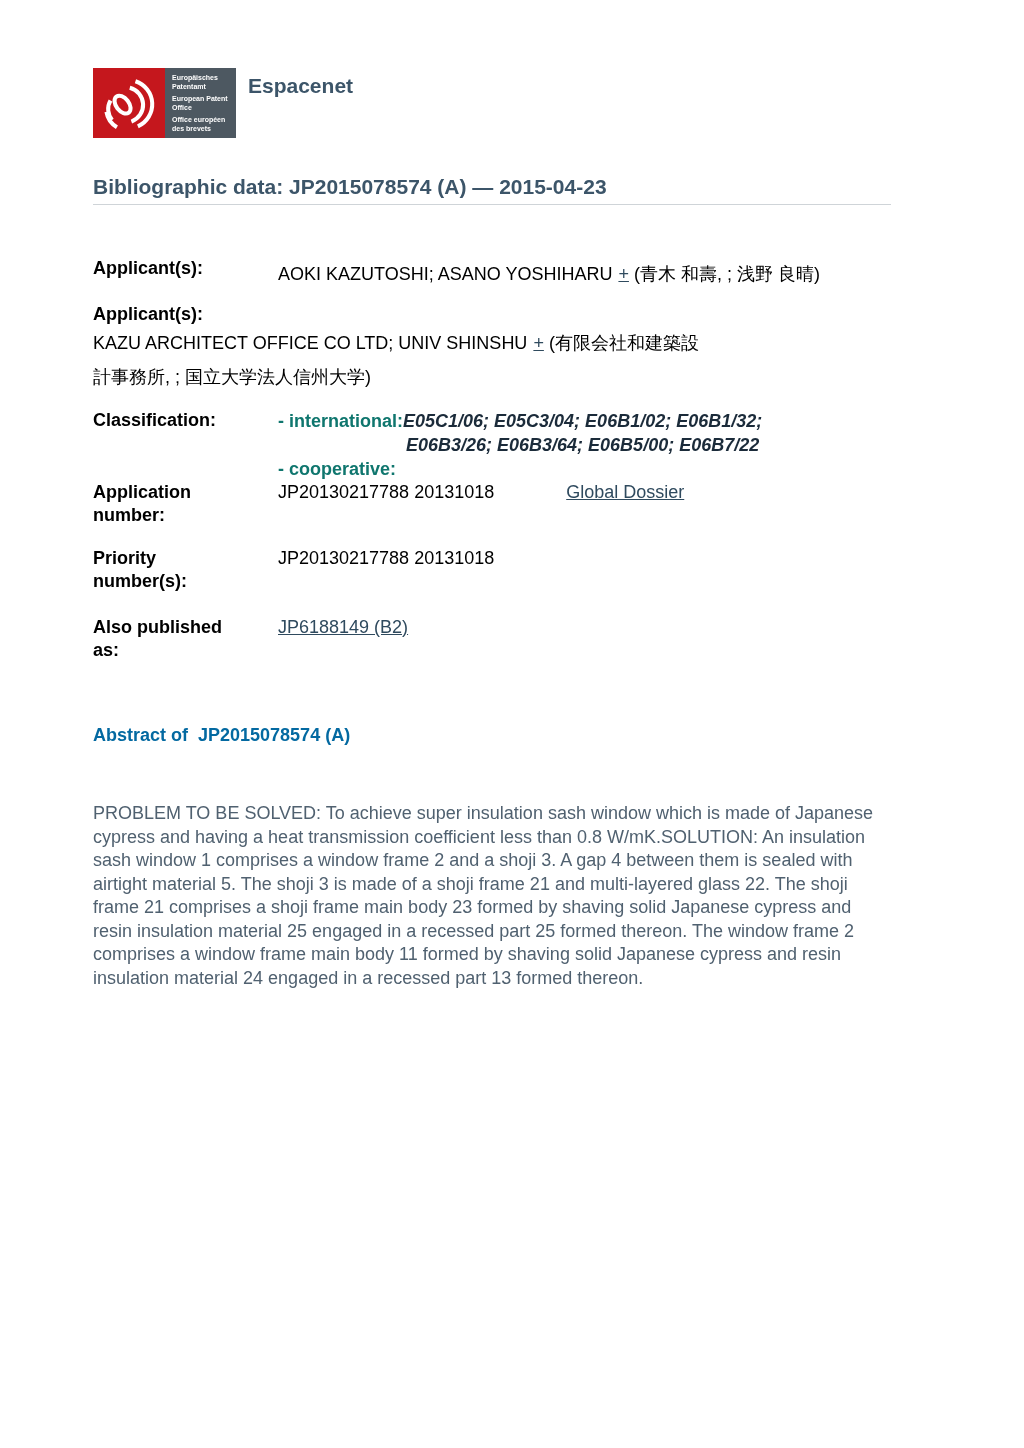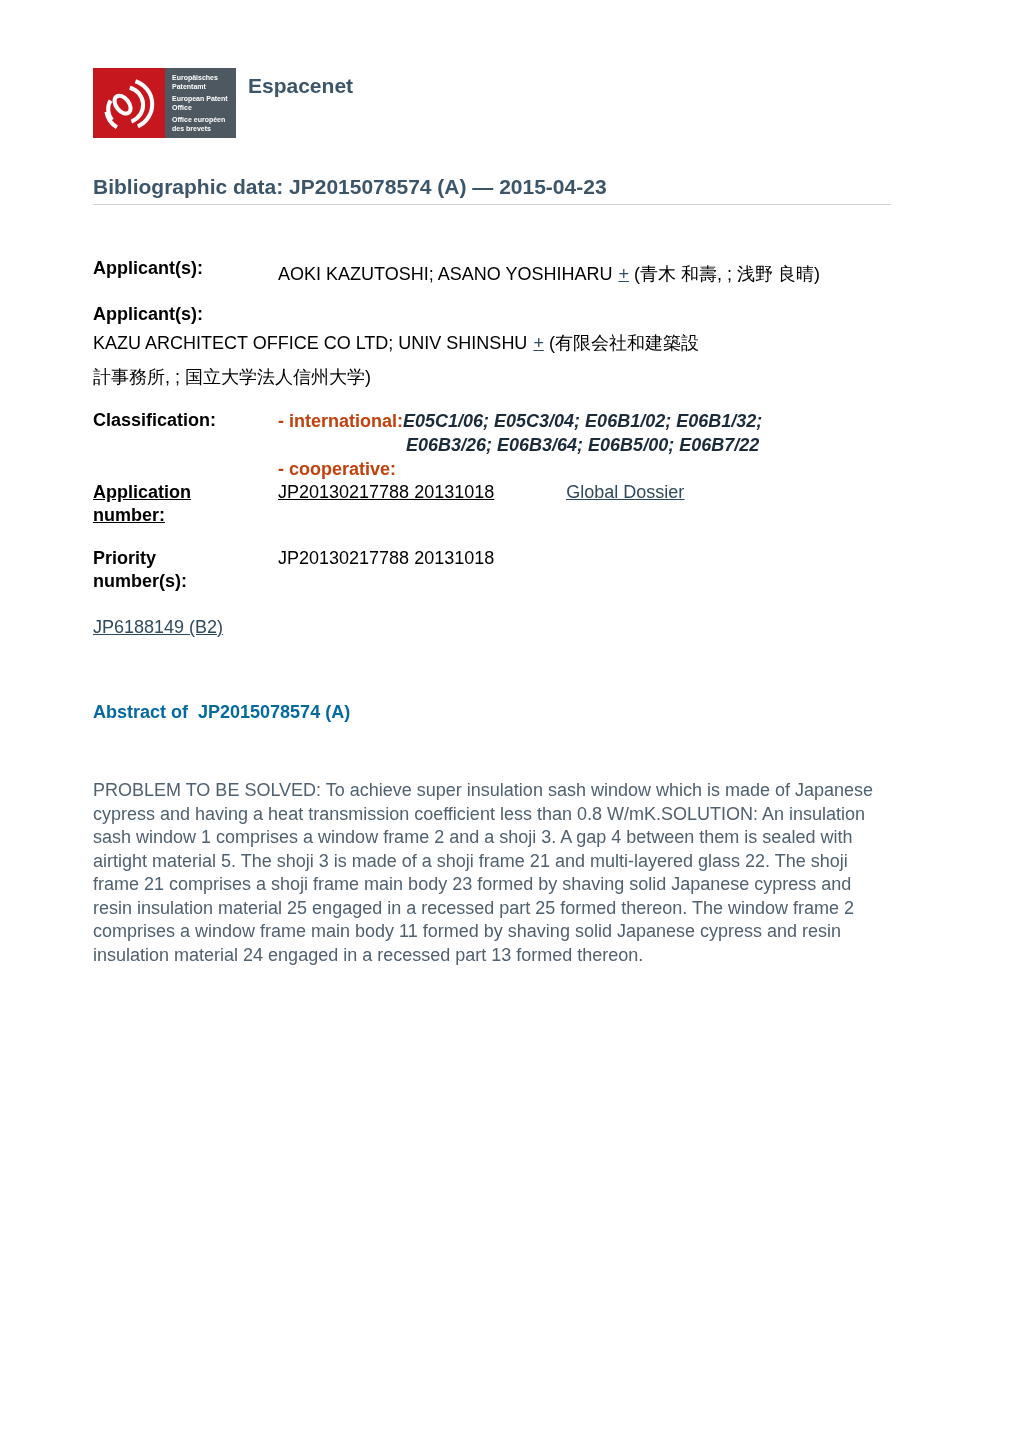--- a/index.html
+++ b/index.html
@@ -51,30 +51,30 @@
   .bib-row { display: flex; }
   .bib-label {
     width: 150px; min-width: 150px; margin-right: 35px;
     font-size: 18px; font-weight: bold; line-height: 23px; color: #000;
   }
   .bib-value { width: 618px; font-size: 18px; line-height: 23px; color: #000; }
   .val-tall { line-height: 34px; }
   .row-inventors { margin-bottom: 12px; }
   .row-applicants { margin-bottom: 15px; flex-direction: column; }
   .row-classification { margin-bottom: 0; }
-  .row-application { margin-bottom: 20px; text-decoration: underline; }
+  .row-application { margin-bottom: 20px; }
   .row-priority { margin-bottom: 23px; }
 
   a.plink {
     color: #2f4a5e; text-decoration: underline; cursor: pointer;
   }
   .expand-link { margin: 0 5px 0 6px; }
 
   .class-value { line-height: 24px; }
-  .class-sub { font-weight: bold; color: #c2410c; }
+  .class-sub { font-weight: bold; color: #0f766e; }
   .intl-values {
     display: inline-block; vertical-align: top;
     font-weight: bold; font-style: italic; color: #1b2b3a;
     text-align: center; line-height: 24px;
   }
   .gd-link { margin-left: 72px; }
 
   
   .abstract-heading {
     margin-top: 62px;
@@ -142,20 +142,21 @@
       <div class="bib-label">Application number:</div>
       <div class="bib-value"><span>JP20130217788 20131018</span><a class="plink gd-link">Global Dossier</a></div>
     </div>
 
     <div class="bib-row row-priority">
       <div class="bib-label">Priority number(s):</div>
       <div class="bib-value">JP20130217788 20131018</div>
     </div>
 
     <div class="bib-row row-alsopub">
+      <div class="bib-label">Also published as:</div>
       <div class="bib-value"><a class="plink">JP6188149 (B2)</a></div>
     </div>
 
   </div>
 
   <h3 class="abstract-heading">Abstract of  JP2015078574 (A)</h3>
 
   <p class="abstract-text">PROBLEM TO BE SOLVED: To achieve super insulation sash window which is made of Japanese cypress and having a heat transmission coefficient less than 0.8 W/mK.SOLUTION: An insulation sash window 1 comprises a window frame 2 and a shoji 3. A gap 4 between them is sealed with airtight material 5. The shoji 3 is made of a shoji frame 21 and multi-layered glass 22. The shoji frame 21 comprises a shoji frame main body 23 formed by shaving solid Japanese cypress and resin insulation material 25 engaged in a recessed part 25 formed thereon. The window frame 2 comprises a window frame main body 11 formed by shaving solid Japanese cypress and resin insulation material 24 engaged in a recessed part 13 formed thereon.</p>
 
 </div>

